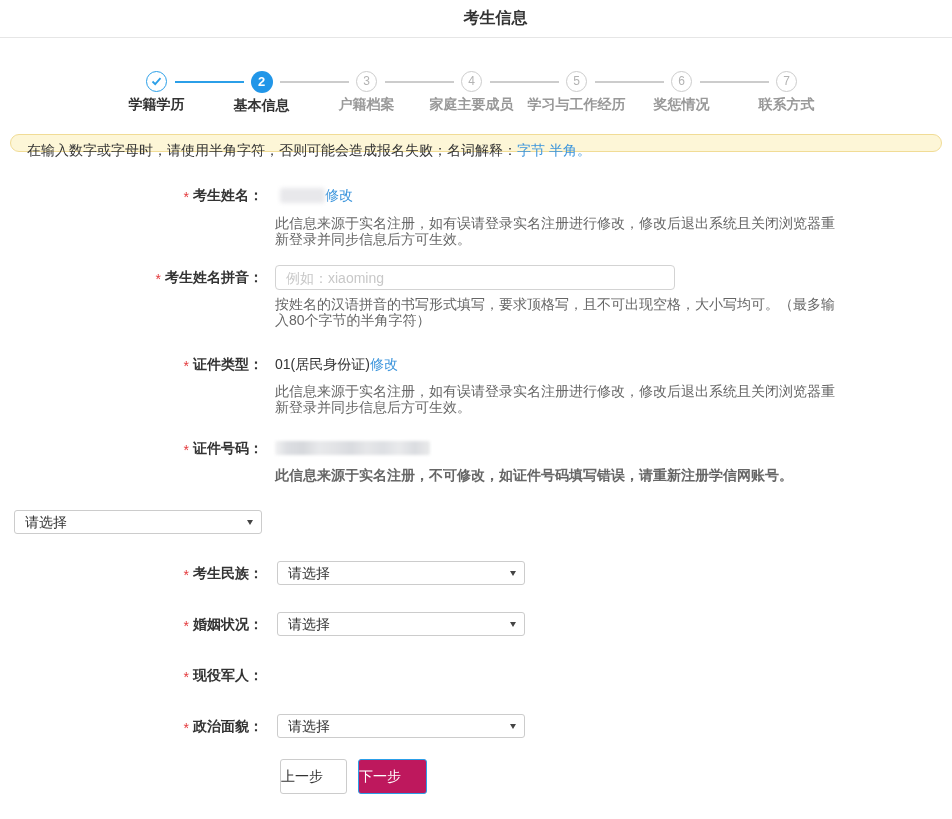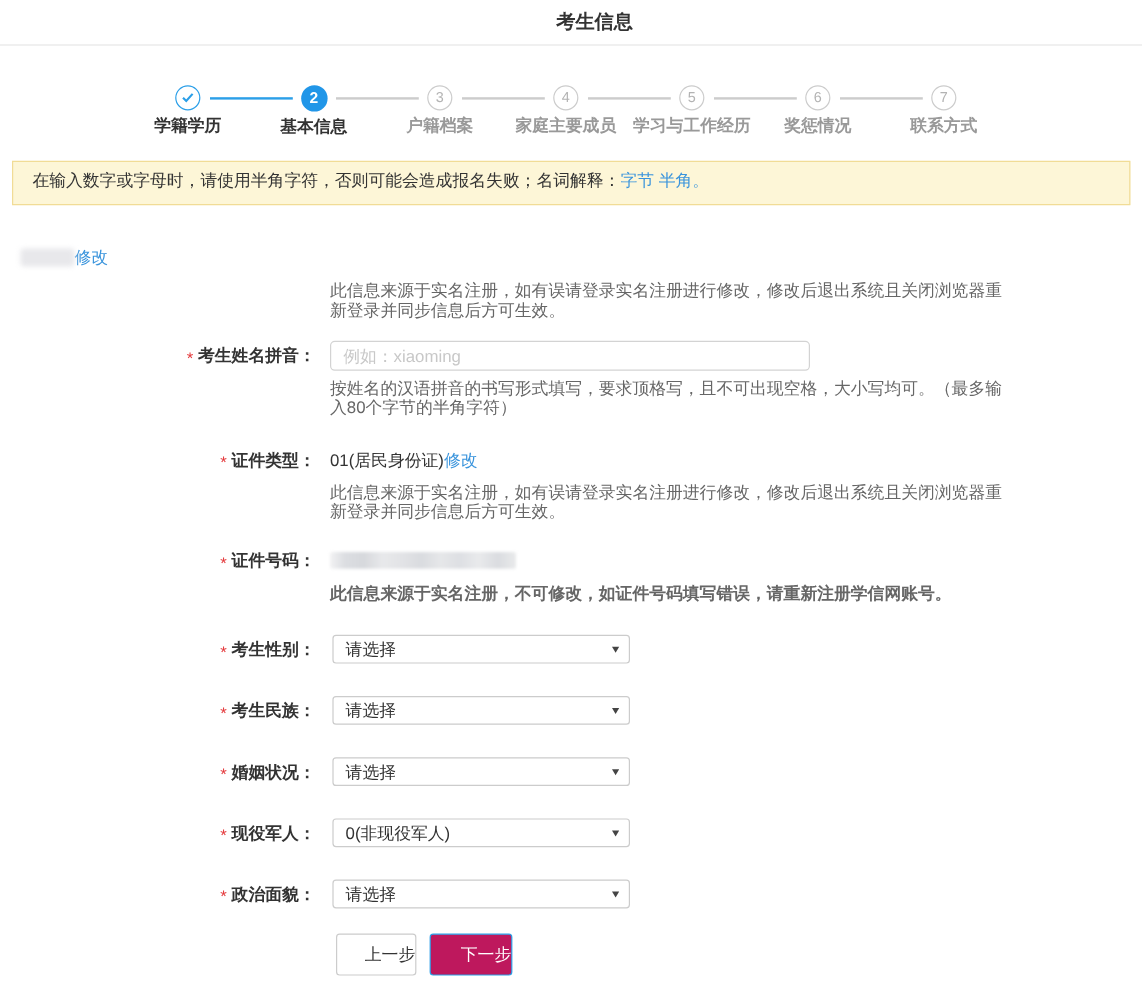--- a/index.html
+++ b/index.html
@@ -10,21 +10,21 @@
   .stepper { display:flex; width:736px; margin:33px 0 0 104px; }
   .step { position:relative; width:105px; display:flex; flex-direction:column; align-items:center; }
   .conn { position:absolute; top:10px; height:2px; left:calc(-50% + 18px); right:calc(50% + 18px); background:#ccc; }
   .conn.blue { background:#2b9fe8; }
   .circle { width:21px; height:21px; border-radius:50%; border:1.5px solid #ccc; background:#fff; color:#b3b3b3; font-size:12px; line-height:18px; text-align:center; }
   .step.done .circle { border-color:#2b9fe8; display:flex; align-items:center; justify-content:center; }
   .step.active .circle { width:22px; height:22px; border:none; background:#2196e8; color:#fff; font-weight:bold; font-size:13px; line-height:22px; }
   .slabel { margin-top:4px; font-size:14px; font-weight:bold; color:#999; white-space:nowrap; }
   .step.done .slabel, .step.active .slabel { color:#333; }
   
-  .notice { margin:19px 10px 0 10px; background:#fdf6d7; border:1px solid #f1dc96; border-radius:0; font-size:14px; color:#333; padding:7px 16px; height:37px; }
+  .notice { margin:19px 10px 0 10px; background:#fdf6d7; border:1px solid #f1dc96; border-radius:14px; font-size:14px; color:#333; padding:7px 16px; height:18px; }
   .notice a { color:#3a94dc; text-decoration:none; }
   
   .form { margin-top:33px; }
   .row { display:flex; }
   .lbl { width:263px; text-align:right; font-size:14px; font-weight:bold; color:#333; flex:0 0 263px; }
   .req { color:#e4393c; margin-right:4px; font-weight:normal; display:inline-block; position:relative; top:2px; }
   .ctrl { margin-left:12px; }
   .row.text-row { height:20px; }
   .row.text-row .lbl { line-height:20px; }
   .row.text-row .ctrl { line-height:20px; font-size:14px; color:#333; display:flex; align-items:center; }
@@ -35,21 +35,21 @@
   .redact-name { display:inline-block; margin-left:5px; width:45px; height:15px; background:#e8e8eb; border-radius:3px; filter:blur(2px); }
   .redact-id { display:inline-block; width:155px; height:14px; border-radius:2px; filter:blur(1.5px);
     background:linear-gradient(90deg,#f2f2f3 0,#dcdee2 12px,#d6d8dc 28px,#e8e9eb 44px,#e2e3e6 60px,#d9dbdf 76px,#e6e7e9 92px,#dddfe3 108px,#e9eaec 124px,#dadce0 140px,#eceded 158px); }
   input.txt { width:400px; height:25px; border:1px solid #d3d3d3; border-radius:4px; font-size:14px; padding:0 10px; color:#1d4ed8; outline:none; }
   input.txt::placeholder { color:#c8c8c8; }
   .select { position:relative; margin-left:2px; width:248px; height:24px; border:1px solid #ccc; border-radius:3px; background:#fff; font-size:14px; color:#333; line-height:22px; padding:0 10px; }
   .select .caret { position:absolute; right:8px; top:9px; width:0; height:0; border-left:3.5px solid transparent; border-right:3.5px solid transparent; border-top:5px solid #444; }
   .gap22 { height:18px; } .gap28 { height:26px; } .gap25 { height:23px; } .gap24 { height:27px; } .gap27 { height:27px; }
   .mt10 { margin-top:10px; } .mt8 { margin-top:6px; } .mt7 { margin-top:9px; } .mt11 { margin-top:9px;font-weight:bold; }
   .btns { margin:21px 0 0 280px; display:flex; }
-  .btn { height:35px; border-radius:3px; font-size:14px; text-align:right; line-height:33px; cursor:pointer; }
+  .btn { height:35px; border-radius:3px; font-size:14px; text-align:left; line-height:33px; cursor:pointer; }
   .btn.prev { width:67px; background:#fff; border:1px solid #ccc; color:#333; }
   .btn.next { width:69px; background:#be185d; border:1px solid #2b9fe8; color:#fff; margin-left:11px; }
 </style>
 </head>
 <body>
 
 <div class="header">
   <div class="title">考生信息</div>
 </div>
 
@@ -94,20 +94,21 @@
   </div>
 </div>
 
 <div class="notice">
   <span>在输入数字或字母时，请使用半角字符，否则可能会造成报名失败；名词解释：</span><a href="#">字节</a> <a href="#">半角</a><span style="color:#3a94dc;">。</span>
 </div>
 
 <div class="form">
 
   <div class="row text-row">
+    <div class="lbl"><span class="req">*</span><span>考生姓名：</span></div>
     <div class="ctrl">
         <span class="redact-name"></span>
         <a href="#" class="edit">修改</a>
       </div>
   </div>
   <div class="helper mt10">此信息来源于实名注册，如有误请登录实名注册进行修改，修改后退出系统且关闭浏览器重新登录并同步信息后方可生效。</div>
   <div class="gap22"></div>
 
   <div class="row input-row">
     <div class="lbl"><span class="req">*</span><span>考生姓名拼音：</span></div>
@@ -129,21 +130,20 @@
   <div class="row text-row">
     <div class="lbl"><span class="req">*</span><span>证件号码：</span></div>
     <div class="ctrl">
         <span class="redact-id"></span>
       </div>
   </div>
   <div class="helper mt11">此信息来源于实名注册，不可修改，如证件号码填写错误，请重新注册学信网账号。</div>
   <div class="gap24"></div>
 
   <div class="row select-row">
-    <div class="lbl"><span class="req">*</span><span>考生性别：</span></div>
     <div class="ctrl">
         <div class="select"><span>请选择</span><i class="caret"></i></div>
       </div>
   </div>
   <div class="gap27"></div>
 
   <div class="row select-row">
     <div class="lbl"><span class="req">*</span><span>考生民族：</span></div>
     <div class="ctrl">
         <div class="select"><span>请选择</span><i class="caret"></i></div>
@@ -154,23 +154,20 @@
   <div class="row select-row">
     <div class="lbl"><span class="req">*</span><span>婚姻状况：</span></div>
     <div class="ctrl">
         <div class="select"><span>请选择</span><i class="caret"></i></div>
       </div>
   </div>
   <div class="gap27"></div>
 
   <div class="row select-row">
     <div class="lbl"><span class="req">*</span><span>现役军人：</span></div>
-    <div class="ctrl">
-        <div class="select"><span>0(非现役军人)</span><i class="caret"></i></div>
-      </div>
   </div>
   <div class="gap27"></div>
 
   <div class="row select-row">
     <div class="lbl"><span class="req">*</span><span>政治面貌：</span></div>
     <div class="ctrl">
         <div class="select"><span>请选择</span><i class="caret"></i></div>
       </div>
   </div>
 

